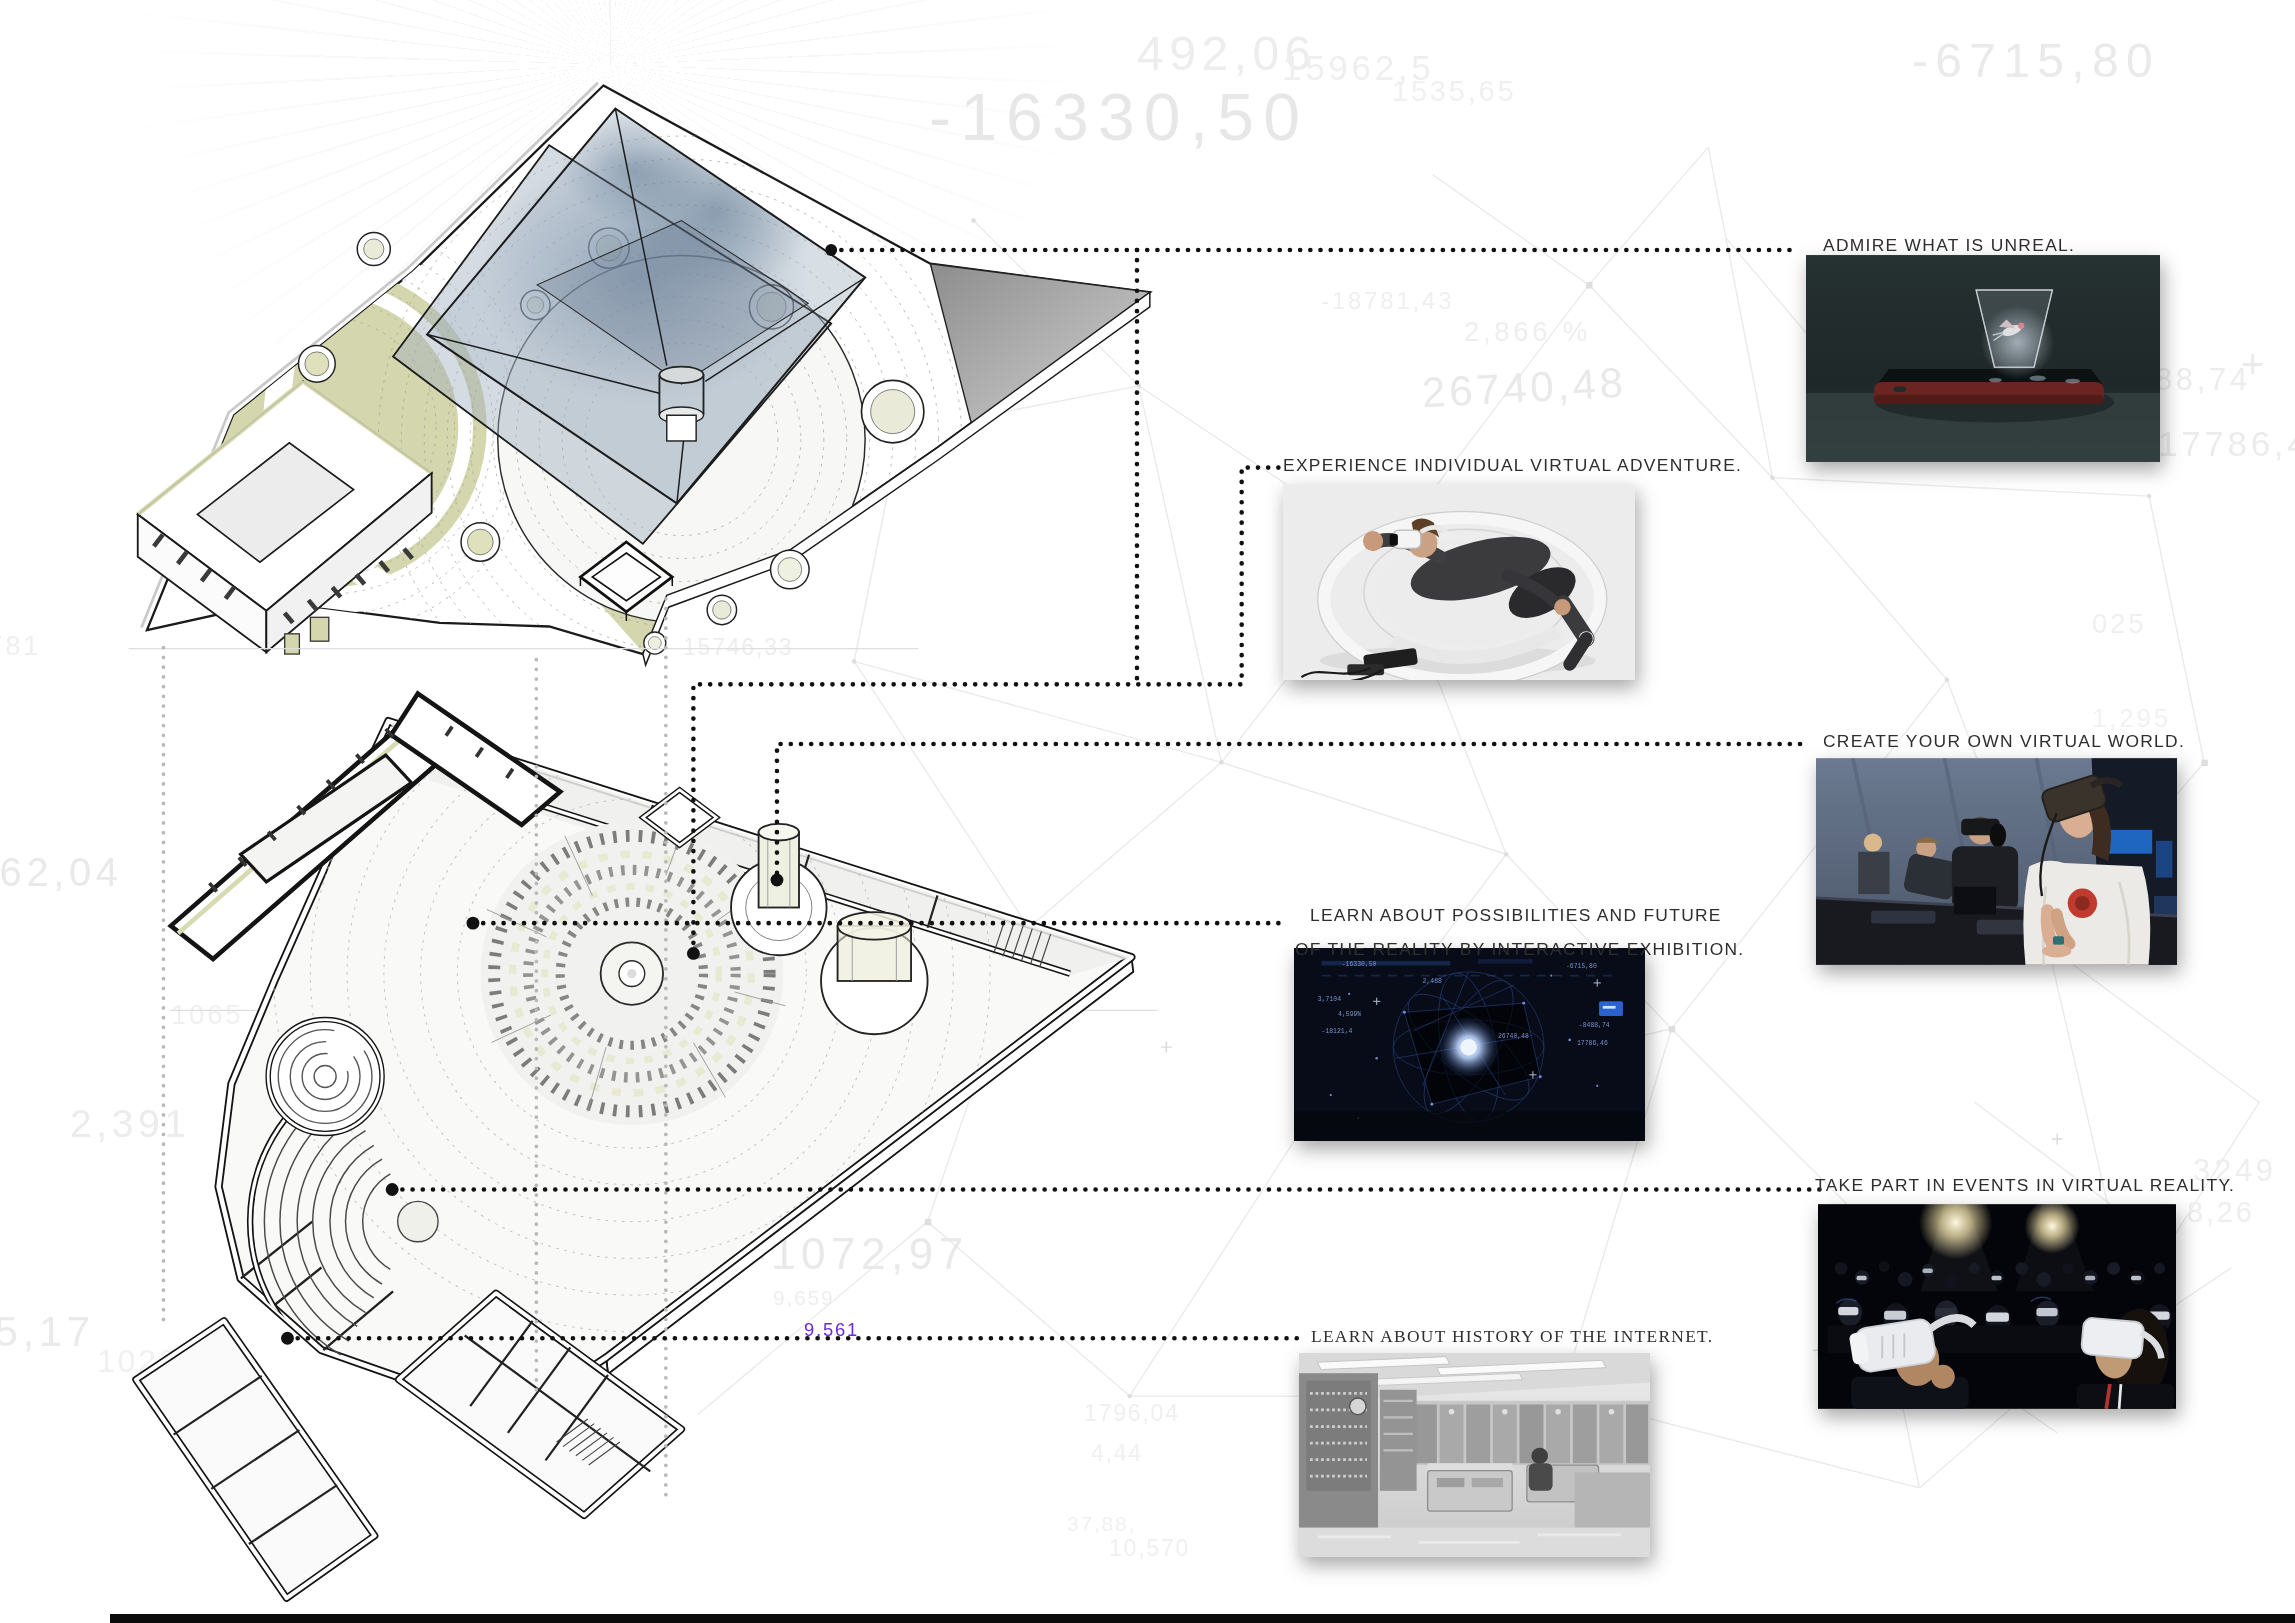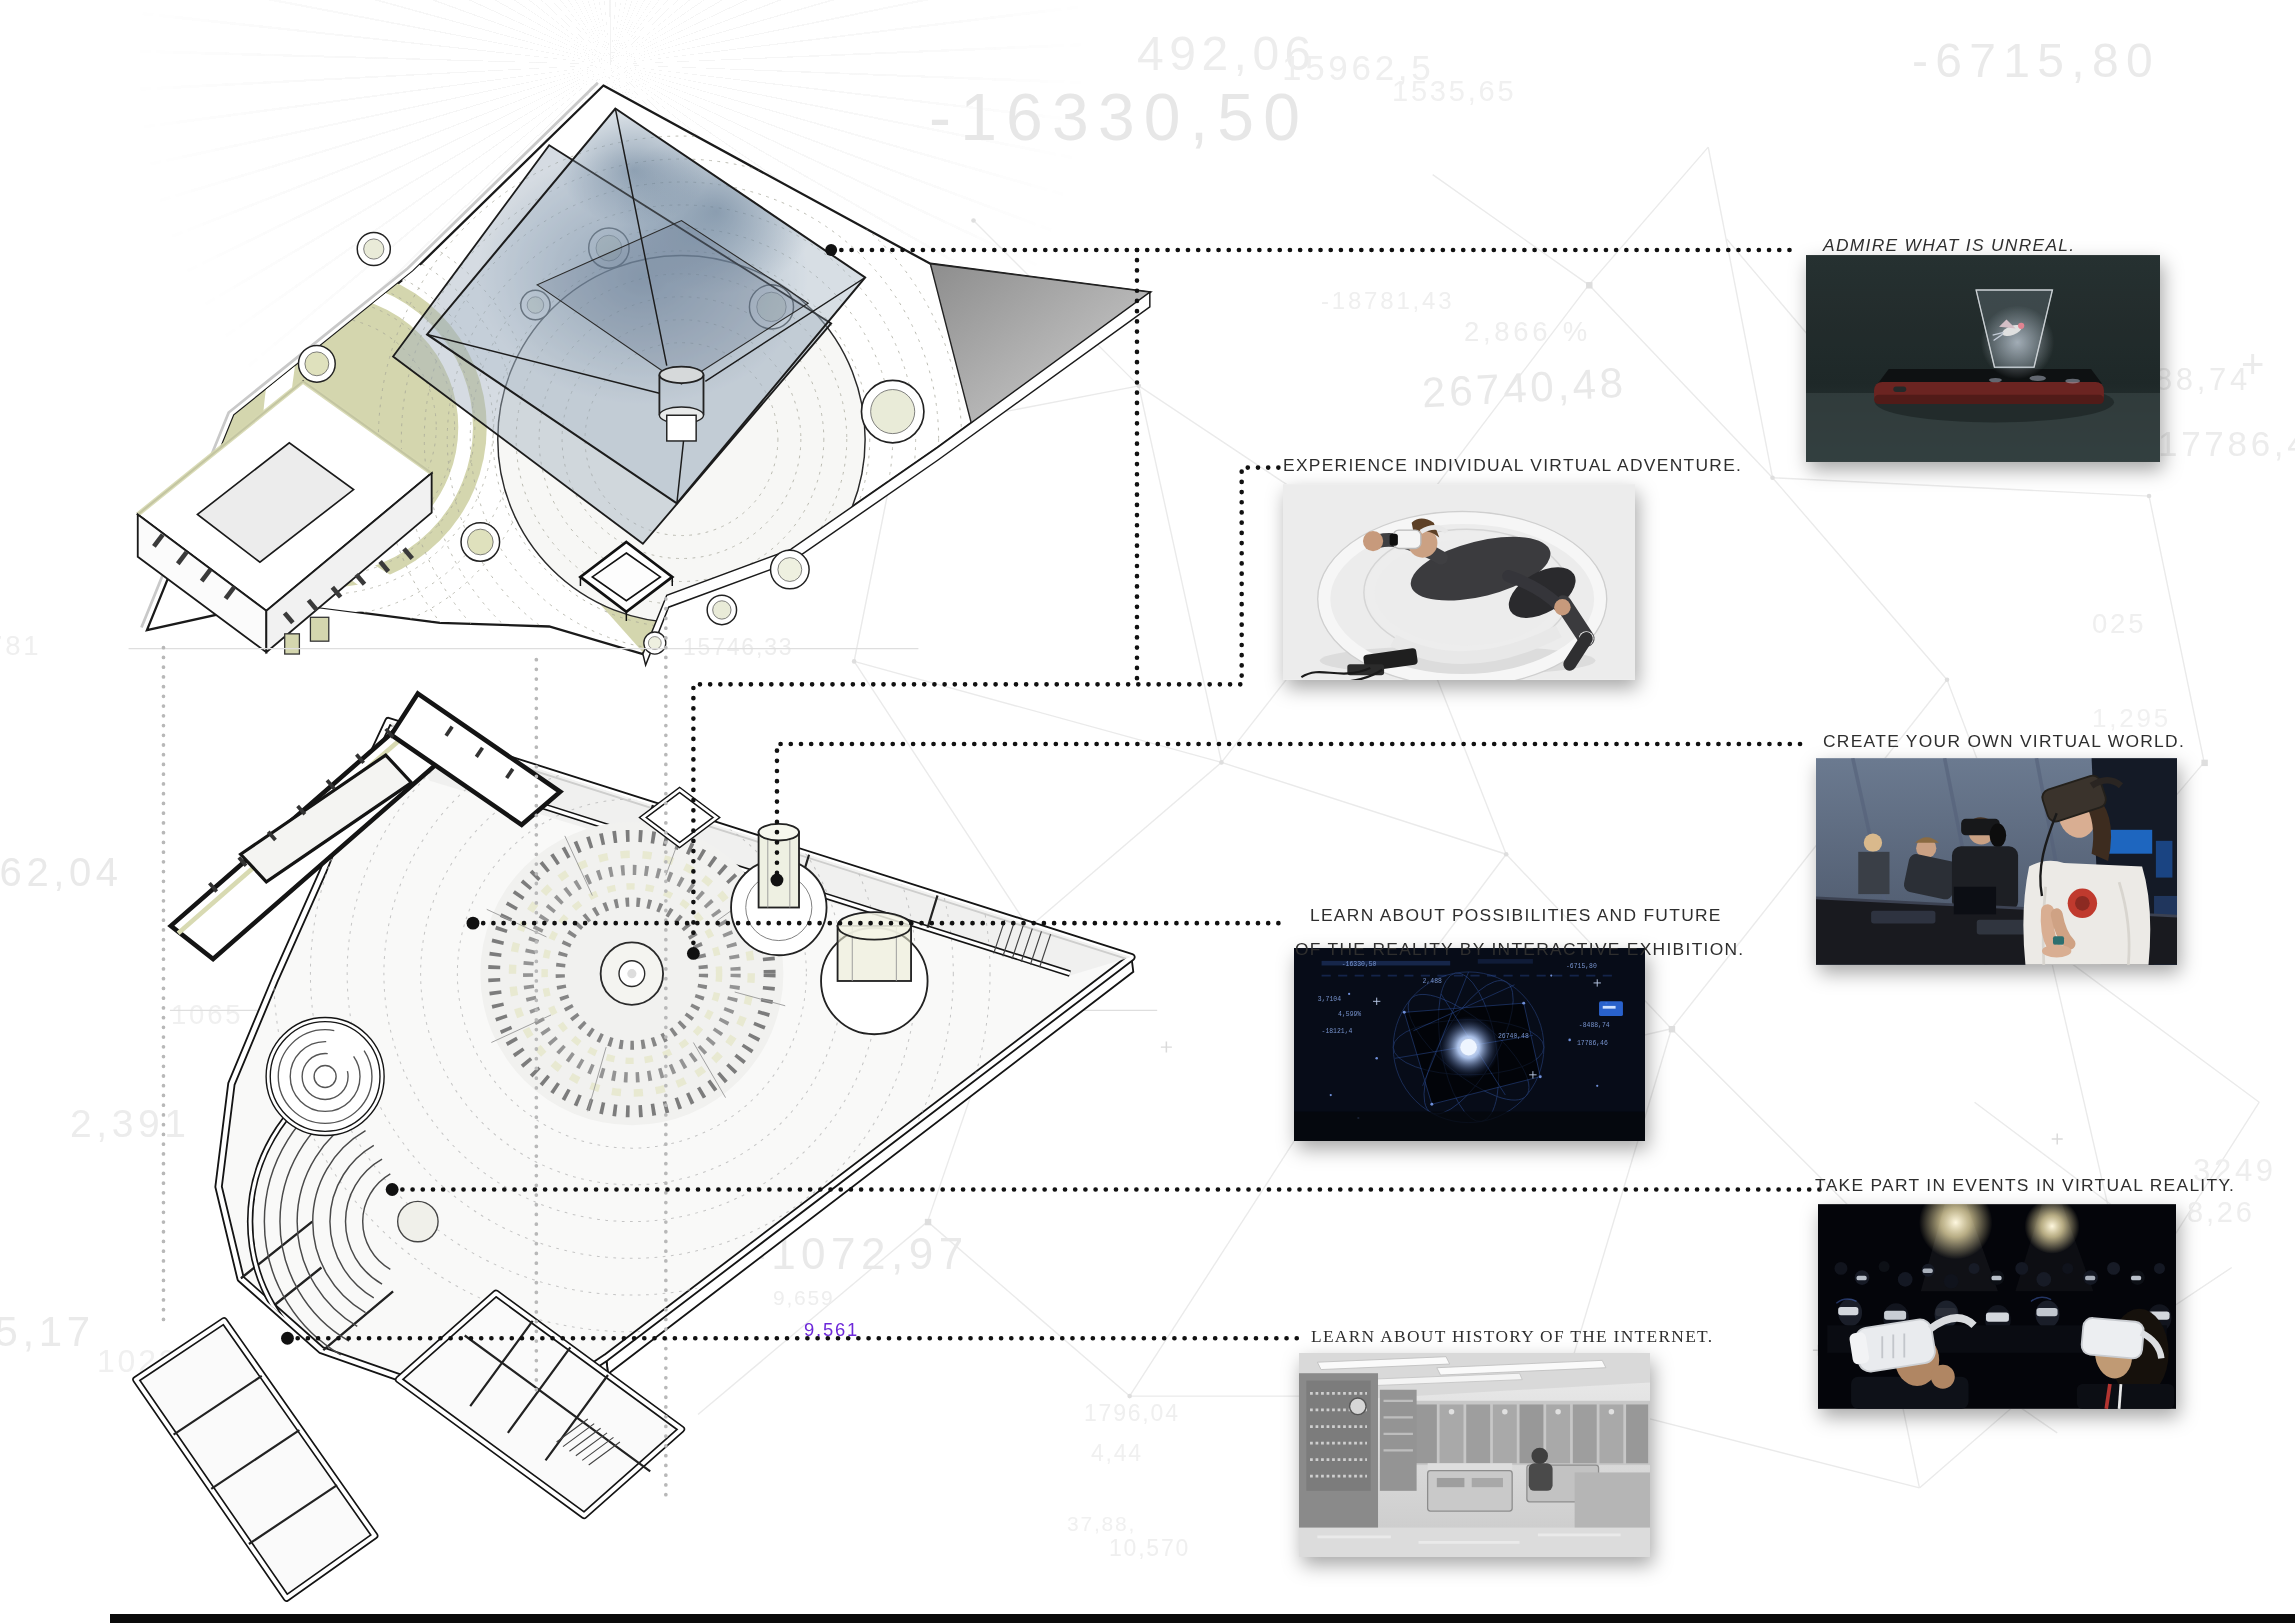--- a/index.html
+++ b/index.html
@@ -474,21 +474,21 @@
         <path d="M214,86 l-10,7 M215,84 l-12,3" stroke="#dfe8f5" stroke-width="1.4"></path>
       </g>
       <g fill="#cfd8ea" opacity="0.5">
         <ellipse cx="252" cy="134" rx="9" ry="3"></ellipse>
           <ellipse cx="290" cy="137" rx="8" ry="2.6"></ellipse>
           <ellipse cx="206" cy="136" rx="7" ry="2.4"></ellipse>
       </g>
       <rect width="385" height="225" fill="#000" opacity="0.12"></rect>
     </svg>
   </div>
-  <div class="caption" style="left:1823px;top:235px;font-style:italic;">ADMIRE WHAT IS UNREAL.</div>
+  <div class="caption" style="left:1823px;top:235px;">ADMIRE WHAT IS UNREAL.</div>
 
   <div class="photo" style="left:1283px;top:484px;width:352px;height:196px;" aria-label="man with VR goggles strapped into a white gyroscope simulator rig">
     <svg width="352" height="196" viewBox="0 0 383 213">
       <rect width="383" height="213" fill="#ececec"></rect>
       <ellipse cx="190" cy="192" rx="150" ry="16" fill="#dcdcdc"></ellipse>
       <ellipse cx="195" cy="125" rx="157" ry="95" fill="none" stroke="#cfcfcf" stroke-width="2"></ellipse>
       <ellipse cx="195" cy="125" rx="150" ry="88" fill="none" stroke="#f6f6f6" stroke-width="13"></ellipse>
       <ellipse cx="200" cy="118" rx="105" ry="62" fill="none" stroke="#ededed" stroke-width="9"></ellipse>
       <ellipse cx="200" cy="118" rx="112" ry="69" fill="none" stroke="#d5d5d5" stroke-width="1.6"></ellipse>
       <path d="M120,170 Q200,212 300,160" fill="none" stroke="#e8e8e8" stroke-width="14"></path>

